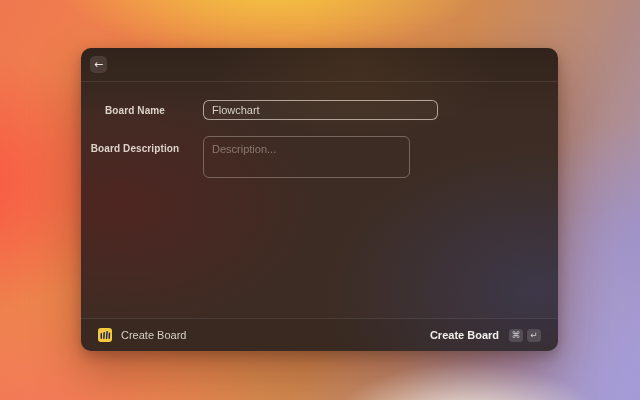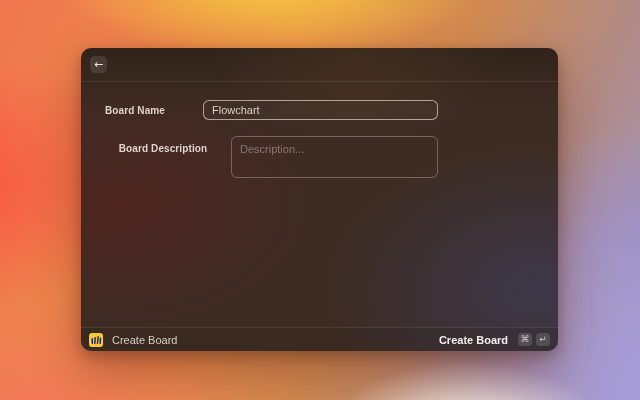--- a/index.html
+++ b/index.html
@@ -47,21 +47,21 @@
     border: none; border-radius: 5px;
     background: rgba(255,255,255,0.11);
     color: #ece6de;
     font-size: 11px; line-height: 1;
     display: flex; align-items: center; justify-content: center;
     cursor: pointer; padding: 0;
     font-family: "DejaVu Sans", sans-serif;
   }
   .form { padding-top: 18px; }
   .form-row { display: flex; margin-bottom: 16px; }
-  .form-row.align-top { align-items: flex-start; padding-left: 28px; }
+  .form-row.align-top { align-items: flex-start; }
   .form-row.align-center { align-items: center; }
   .form-label {
     width: 108px;
     text-align: center;
     font-size: 10px; font-weight: 700;
     color: #ded4c9;
     letter-spacing: 0.1px;
     flex: none;
   }
   .form-row.align-top .form-label { margin-top: 7px; }
@@ -91,24 +91,24 @@
     outline: none;
     resize: none;
     font-family: "Liberation Sans", sans-serif;
   }
   .field-textarea::placeholder, .field-input::placeholder {
     color: rgba(230,222,210,0.42);
   }
   .dialog-footer {
     position: absolute;
     left: 0; right: 0; bottom: 0;
-    height: 24px;
+    height: 33px;
     border-top: 1px solid rgba(255,255,255,0.09);
     display: flex; align-items: center;
-    padding: 0 8px;
+    padding: 0 17px;
     box-sizing: border-box;
     background: rgba(0,0,0,0.06);
   }
   .footer-left { display: flex; align-items: center; gap: 9px; }
   .app-logo {
     width: 14px; height: 14px;
     border-radius: 3px;
     display: flex; align-items: center; justify-content: center;
     flex: none;
   }

